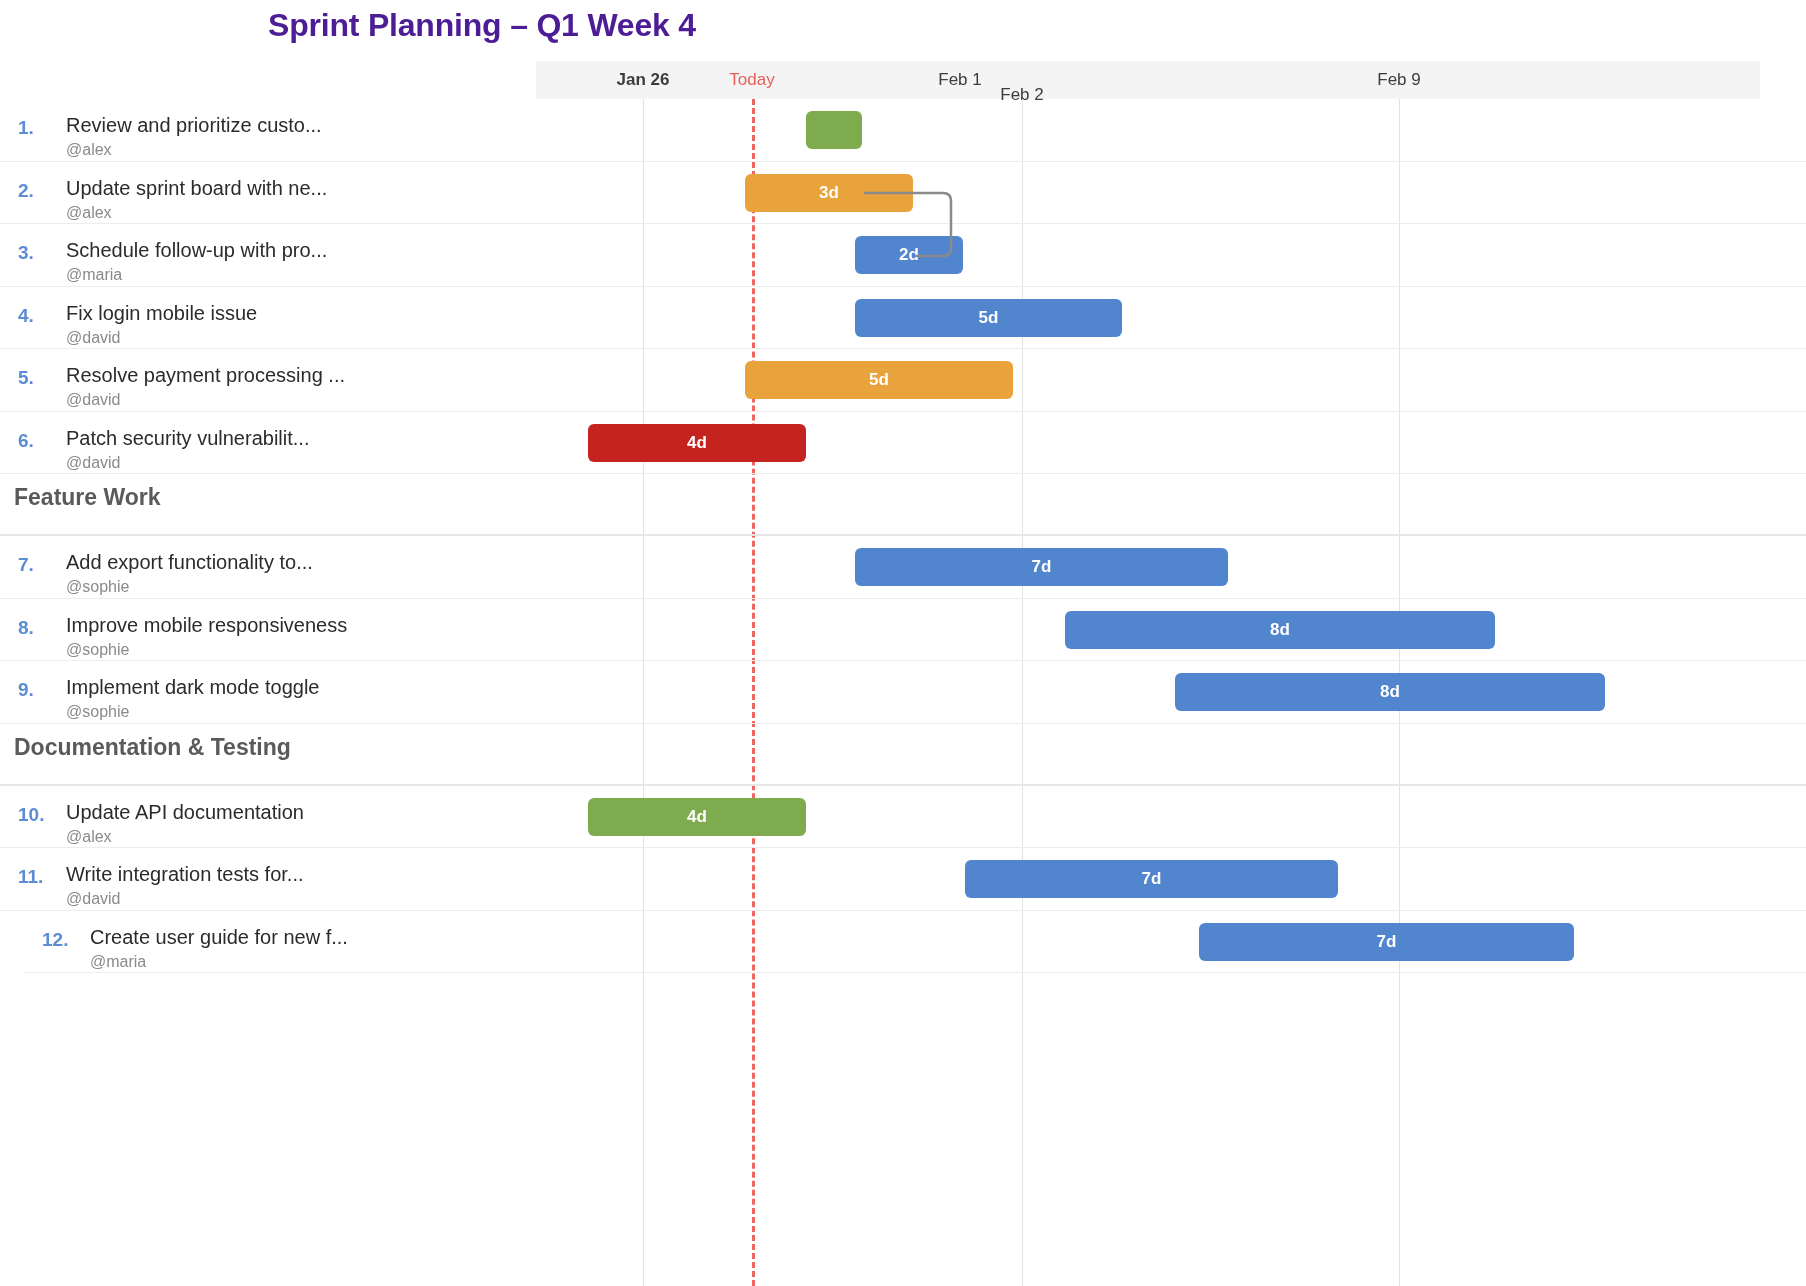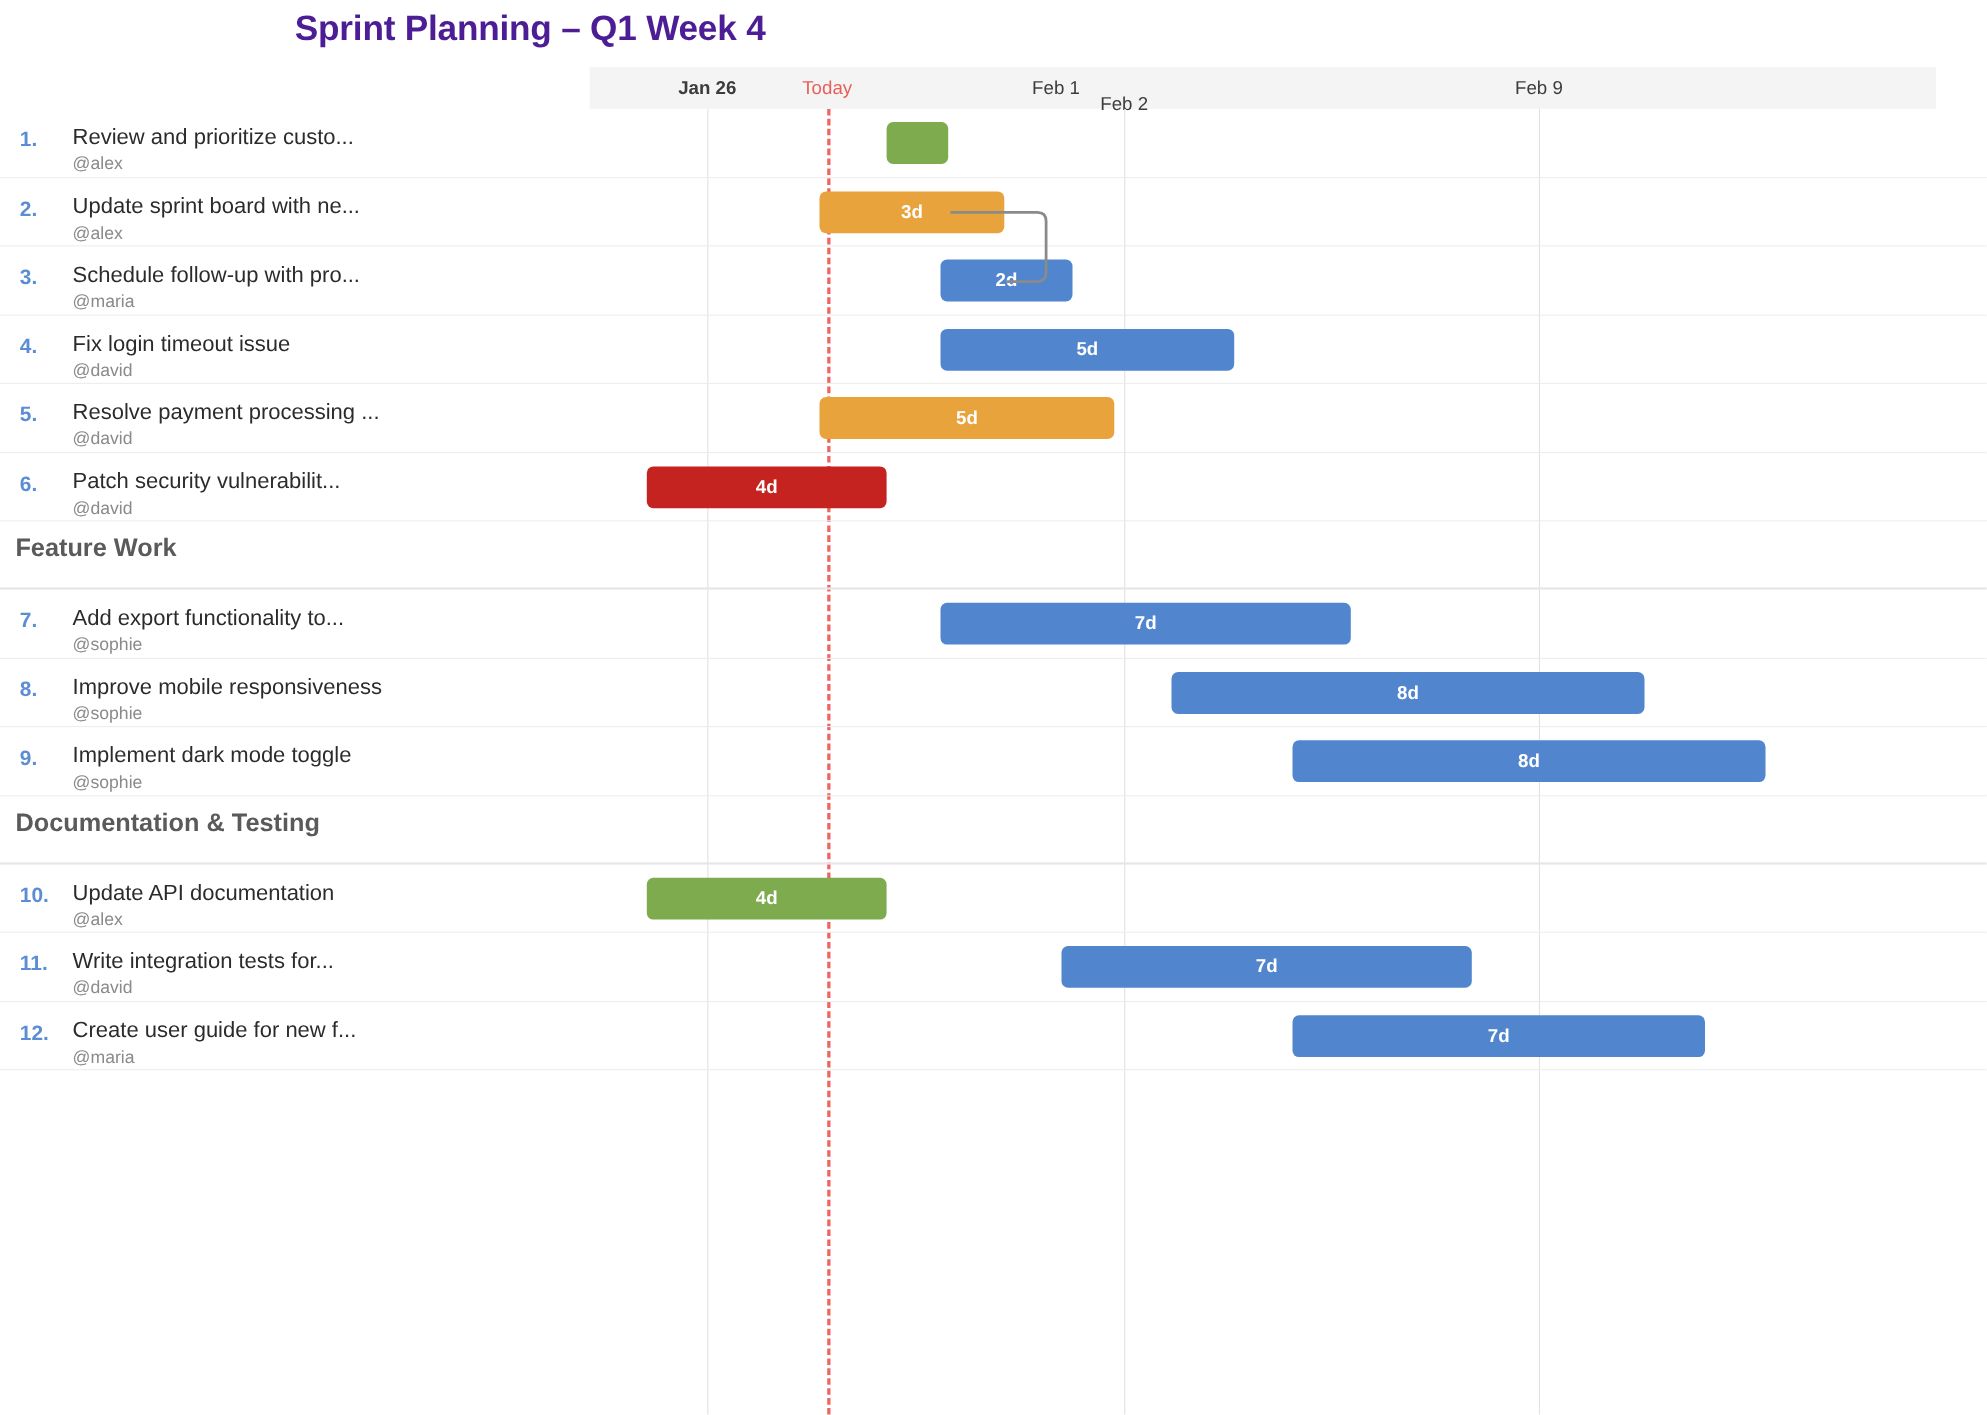--- a/index.html
+++ b/index.html
@@ -93,21 +93,21 @@
     font-weight: bold;
     color: #5a5a5a;
     white-space: nowrap;
   }
   .task-row {
     position: relative;
     height: 62.5px;
     box-sizing: border-box;
     border-bottom: 1px solid #ededed;
   }
-  .task-row:last-child { border-bottom: 1px solid #ededed; }
+  .task-row:last-child { border-bottom: 1px solid #ededed; margin-left: 24px; }
 
   .row-index {
     position: absolute;
     left: 18px;
     top: 18px;
     width: 38px;
     text-align: left;
     font-size: 19px;
     font-weight: bold;
     color: #5b8dd4;
@@ -184,25 +184,25 @@
     <div class="task-row">
       <div class="row-index">2.</div>
       <div class="row-title">Update sprint board with ne...</div>
       <div class="row-owner">@alex</div>
       <div class="bar" style="left: 745px; width: 168px; background: rgb(232, 163, 61);">3d</div>
     </div>
     <div class="task-row">
       <div class="row-index">3.</div>
       <div class="row-title">Schedule follow-up with pro...</div>
       <div class="row-owner">@maria</div>
-      <div class="bar" style="left: 855px; width: 120px; background: rgb(81, 134, 206);">2d</div>
+      <div class="bar" style="left: 855px; width: 108px; background: rgb(81, 134, 206);">2d</div>
     </div>
     <div class="task-row">
       <div class="row-index">4.</div>
-      <div class="row-title">Fix login timeout issue</div>
+      <div class="row-title">Fix login mobile issue</div>
       <div class="row-owner">@david</div>
       <div class="bar" style="left: 855px; width: 267px; background: rgb(81, 134, 206);">5d</div>
     </div>
     <div class="task-row">
       <div class="row-index">5.</div>
       <div class="row-title">Resolve payment processing ...</div>
       <div class="row-owner">@david</div>
       <div class="bar" style="left: 745px; width: 268px; background: rgb(232, 163, 61);">5d</div>
     </div>
     <div class="task-row">

